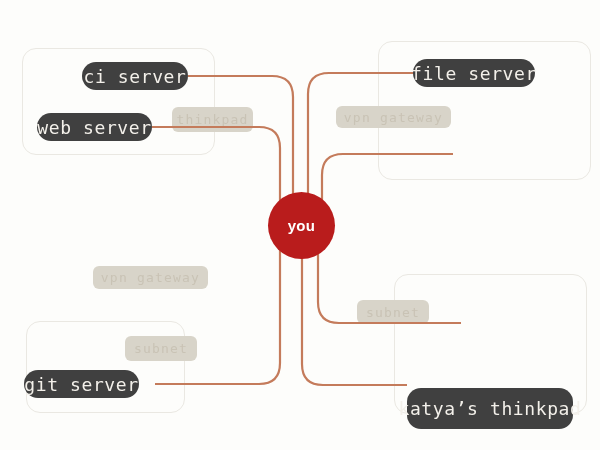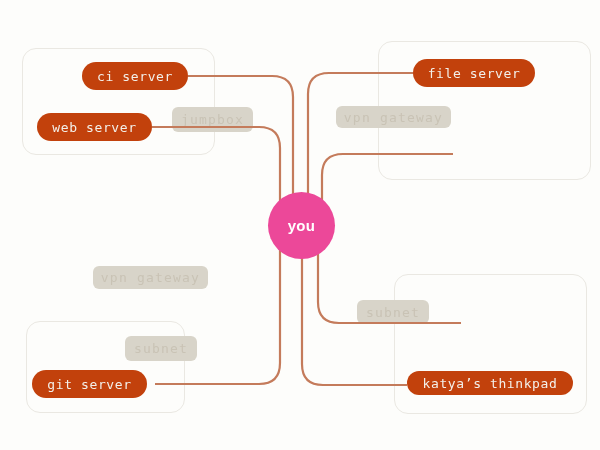--- a/index.html
+++ b/index.html
@@ -40,36 +40,36 @@
     pointer-events: none;
   }
   .edges path {
     fill: none;
     stroke: #c47b5b;
     stroke-width: 2.2;
   }
 
   .node {
     position: absolute;
-    background: #c2410c;
+    background: #404040;
     color: #f3f0ea;
     border-radius: 14px;
-    font-size: 13px;
+    font-size: 18px;
     letter-spacing: 0.6px;
     display: flex;
     align-items: center;
     justify-content: center;
     white-space: nowrap;
     z-index: 4;
     cursor: pointer;
   }
 
   .center-node {
     position: absolute;
-    background: #ec4899;
+    background: #b91c1c;
     color: #ffffff;
     border-radius: 50%;
     font-family: "Liberation Sans", sans-serif;
     font-weight: 700;
     font-size: 15px;
     letter-spacing: 0.3px;
     display: flex;
     align-items: center;
     justify-content: center;
     z-index: 5;
@@ -79,37 +79,37 @@
 </head>
 <body>
 
 <div class="stage">
 
   <div class="group" style="left:22px;  top:48px;  width:191px; height:105px"></div>
   <div class="group" style="left:378px; top:41px;  width:211px; height:137px"></div>
   <div class="group" style="left:26px;  top:321px; width:157px; height:90px"></div>
   <div class="group" style="left:394px; top:274px; width:191px; height:138px"></div>
 
-  <div class="tag" style="left:172px; top:107px; width:81px;  height:25px">jumpbox</div>
+  <div class="tag" style="left:172px; top:107px; width:81px;  height:25px">thinkpad</div>
   <div class="tag" style="left:336px; top:106px; width:115px; height:22px">vpn gateway</div>
   <div class="tag" style="left:93px;  top:266px; width:115px; height:23px">vpn gateway</div>
   <div class="tag" style="left:125px; top:336px; width:72px;  height:25px">subnet</div>
   <div class="tag" style="left:357px; top:300px; width:72px;  height:24px">subnet</div>
 
   <svg class="edges" width="600" height="450" viewBox="0 0 600 450">
     <path d="M188 76 H272 Q293 76 293 97 V210"></path>
     <path d="M152 127 H259 Q280 127 280 148 V210"></path>
     <path d="M413 73 H329 Q308 73 308 94 V210"></path>
     <path d="M453 154 H343 Q322 154 322 175 V210"></path>
     <path d="M280 240 V363 Q280 384 259 384 H155"></path>
     <path d="M318 240 V302 Q318 323 339 323 H461"></path>
     <path d="M302 240 V364 Q302 385 323 385 H407"></path>
   </svg>
 
   <div class="node" style="left:82px;  top:62px;  width:106px; height:28px">ci server</div>
   <div class="node" style="left:413px; top:59px;  width:122px; height:28px">file server</div>
   <div class="node" style="left:37px;  top:113px; width:115px; height:28px">web server</div>
-  <div class="node" style="left:32px;  top:370px; width:115px; height:28px">git server</div>
-  <div class="node" style="left:407px; top:371px; width:166px; height:24px">katya’s thinkpad</div>
+  <div class="node" style="left:24px;  top:370px; width:115px; height:28px">git server</div>
+  <div class="node" style="left:407px; top:388px; width:166px; height:41px">katya’s thinkpad</div>
 
   <div class="center-node" style="left:268px; top:192px; width:67px; height:67px">you</div>
 
 </div>
 
 </body></html>

